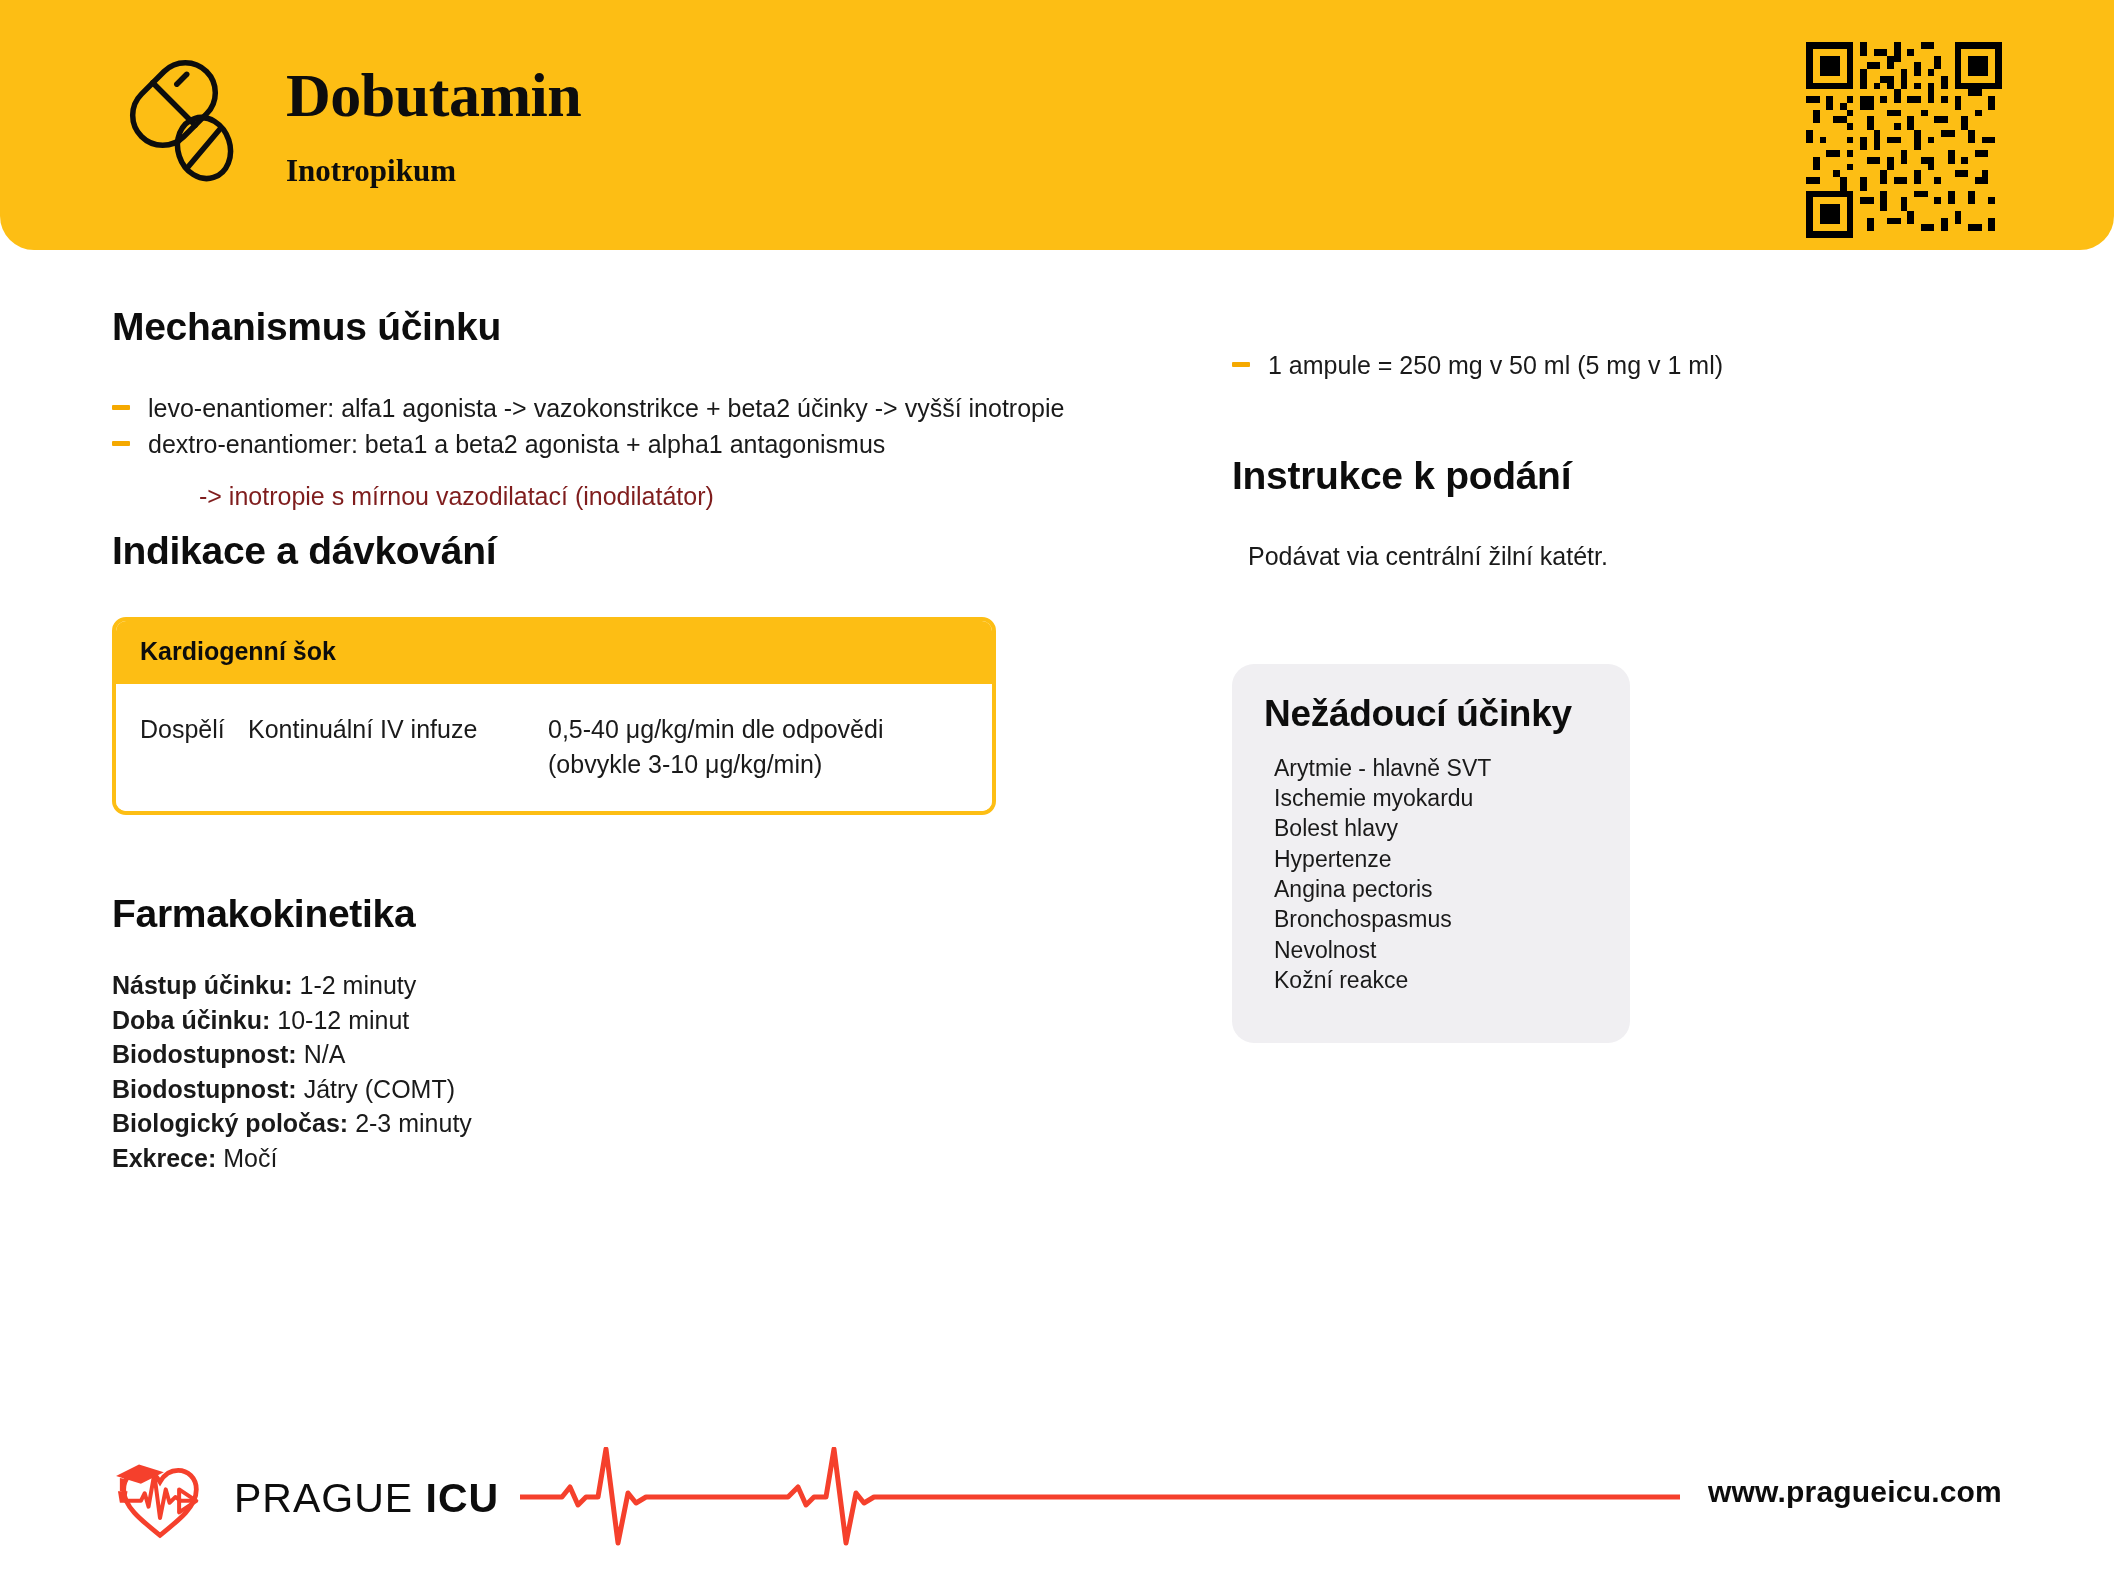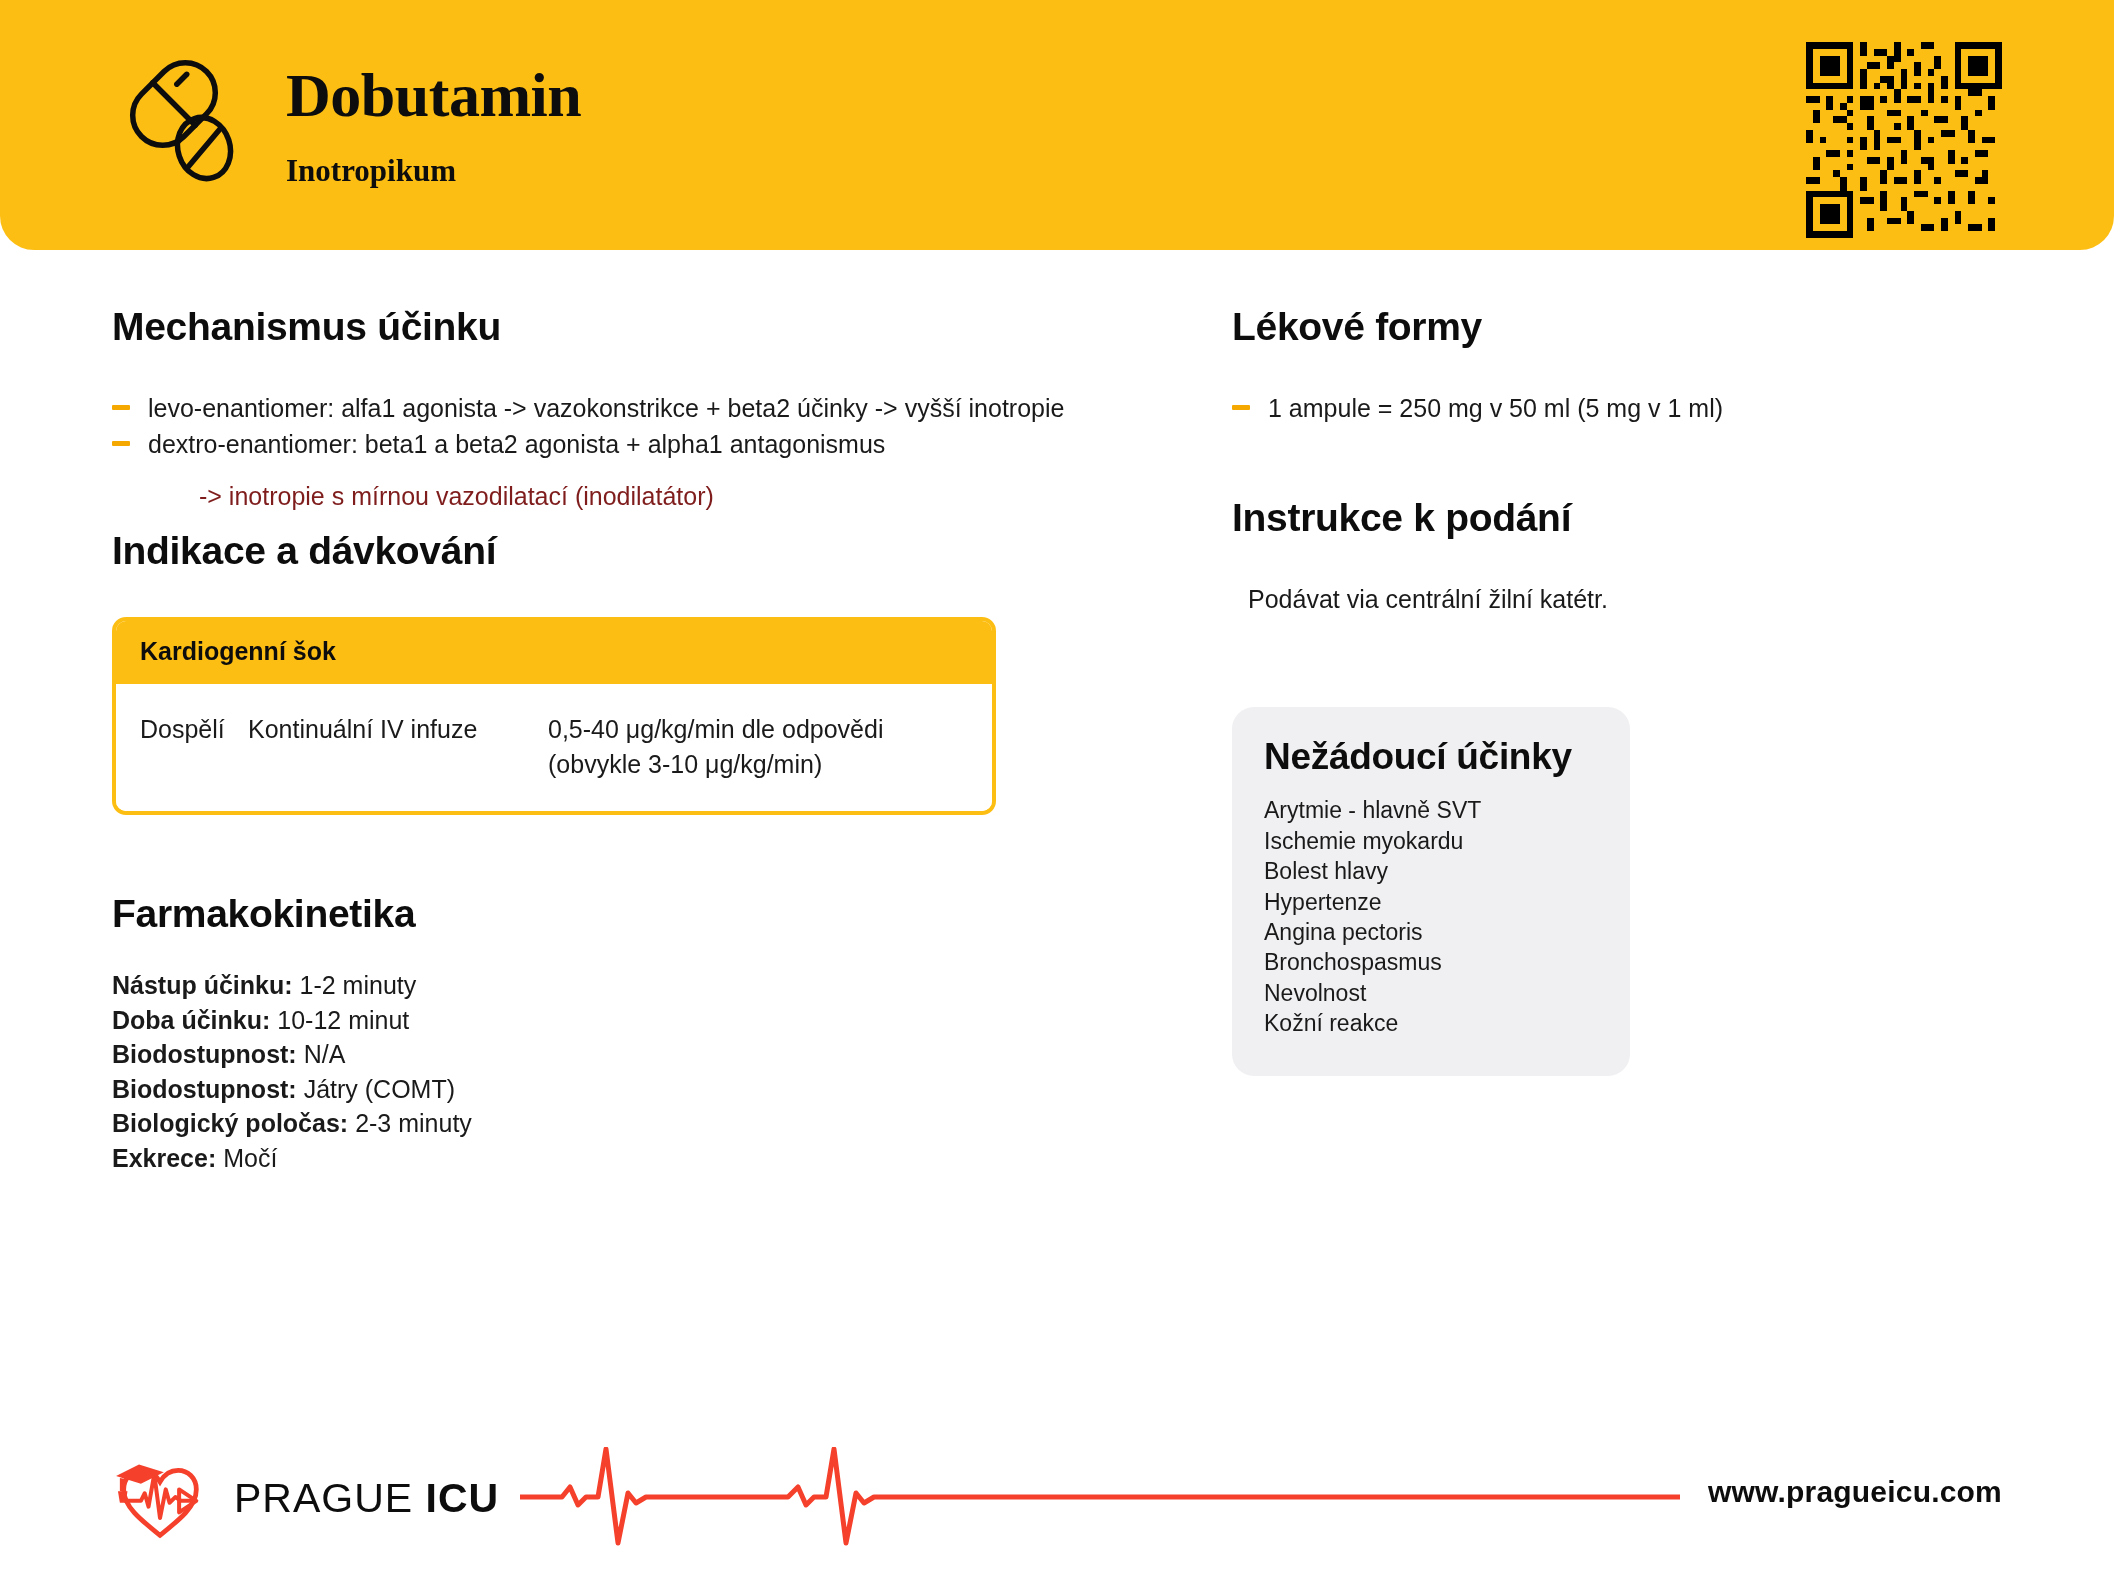--- a/index.html
+++ b/index.html
@@ -185,21 +185,21 @@
     box-sizing: border-box;
   }
   .ae-title {
     font-size: 37px;
     font-weight: 700;
     letter-spacing: -0.3px;
     color: #0d0d0d;
     margin: 0 0 18px 0;
     line-height: 1.1;
   }
-  .ae-list { margin: 0; padding: 0; list-style: none; }
+  .ae-list { margin: 10px; padding: 0; list-style: none; }
   .ae-list li {
     font-size: 23px;
     line-height: 1.32;
     color: #1a1a1a;
   }
 
   .body-text {
     font-size: 25px;
     line-height: 1.38;
     color: #1a1a1a;
@@ -450,21 +450,20 @@
     </li>
     <li>
       <span class="pk-key">Exkrece:</span>
       <span>Močí</span>
     </li>
   </ul>
 </div>
 
 <div class="col-right">
 
-  <h2 class="section-title">Lékové formy</h2>
 
   <ul class="dash-list" style="margin-top:42px;">
     <li>
       <span class="dash-mark"></span>
       <span>1 ampule = 250 mg v 50 ml (5 mg v 1 ml)</span>
     </li>
   </ul>
 
   <h2 class="section-title" style="margin-top:72px;">Instrukce k podání</h2>
   <p class="body-text" style="margin-top:42px;">Podávat via centrální žilní katétr.</p>

